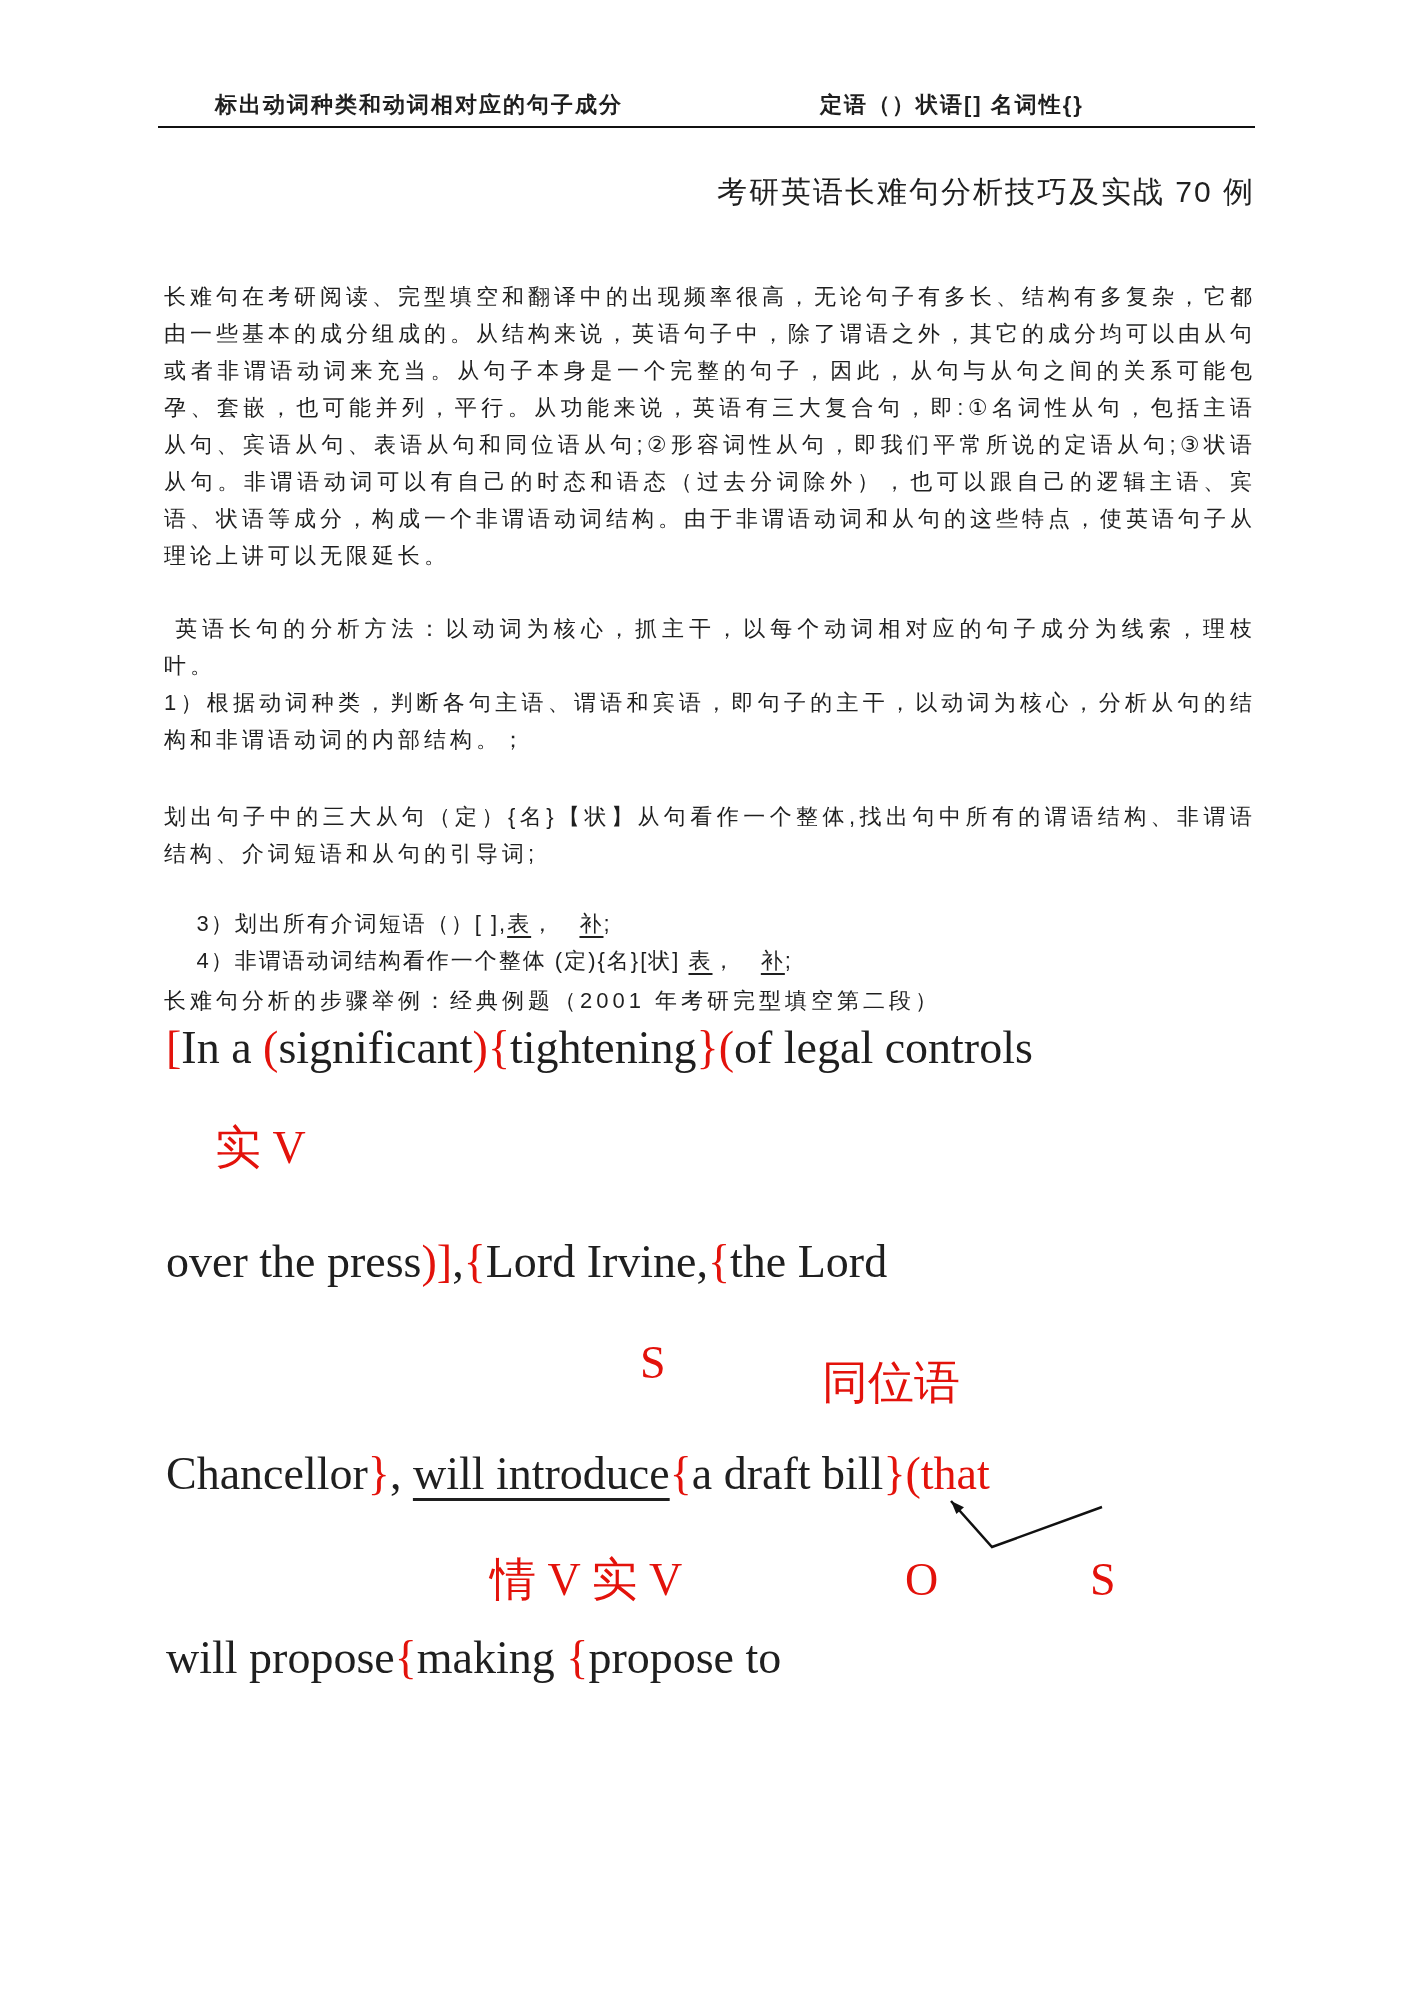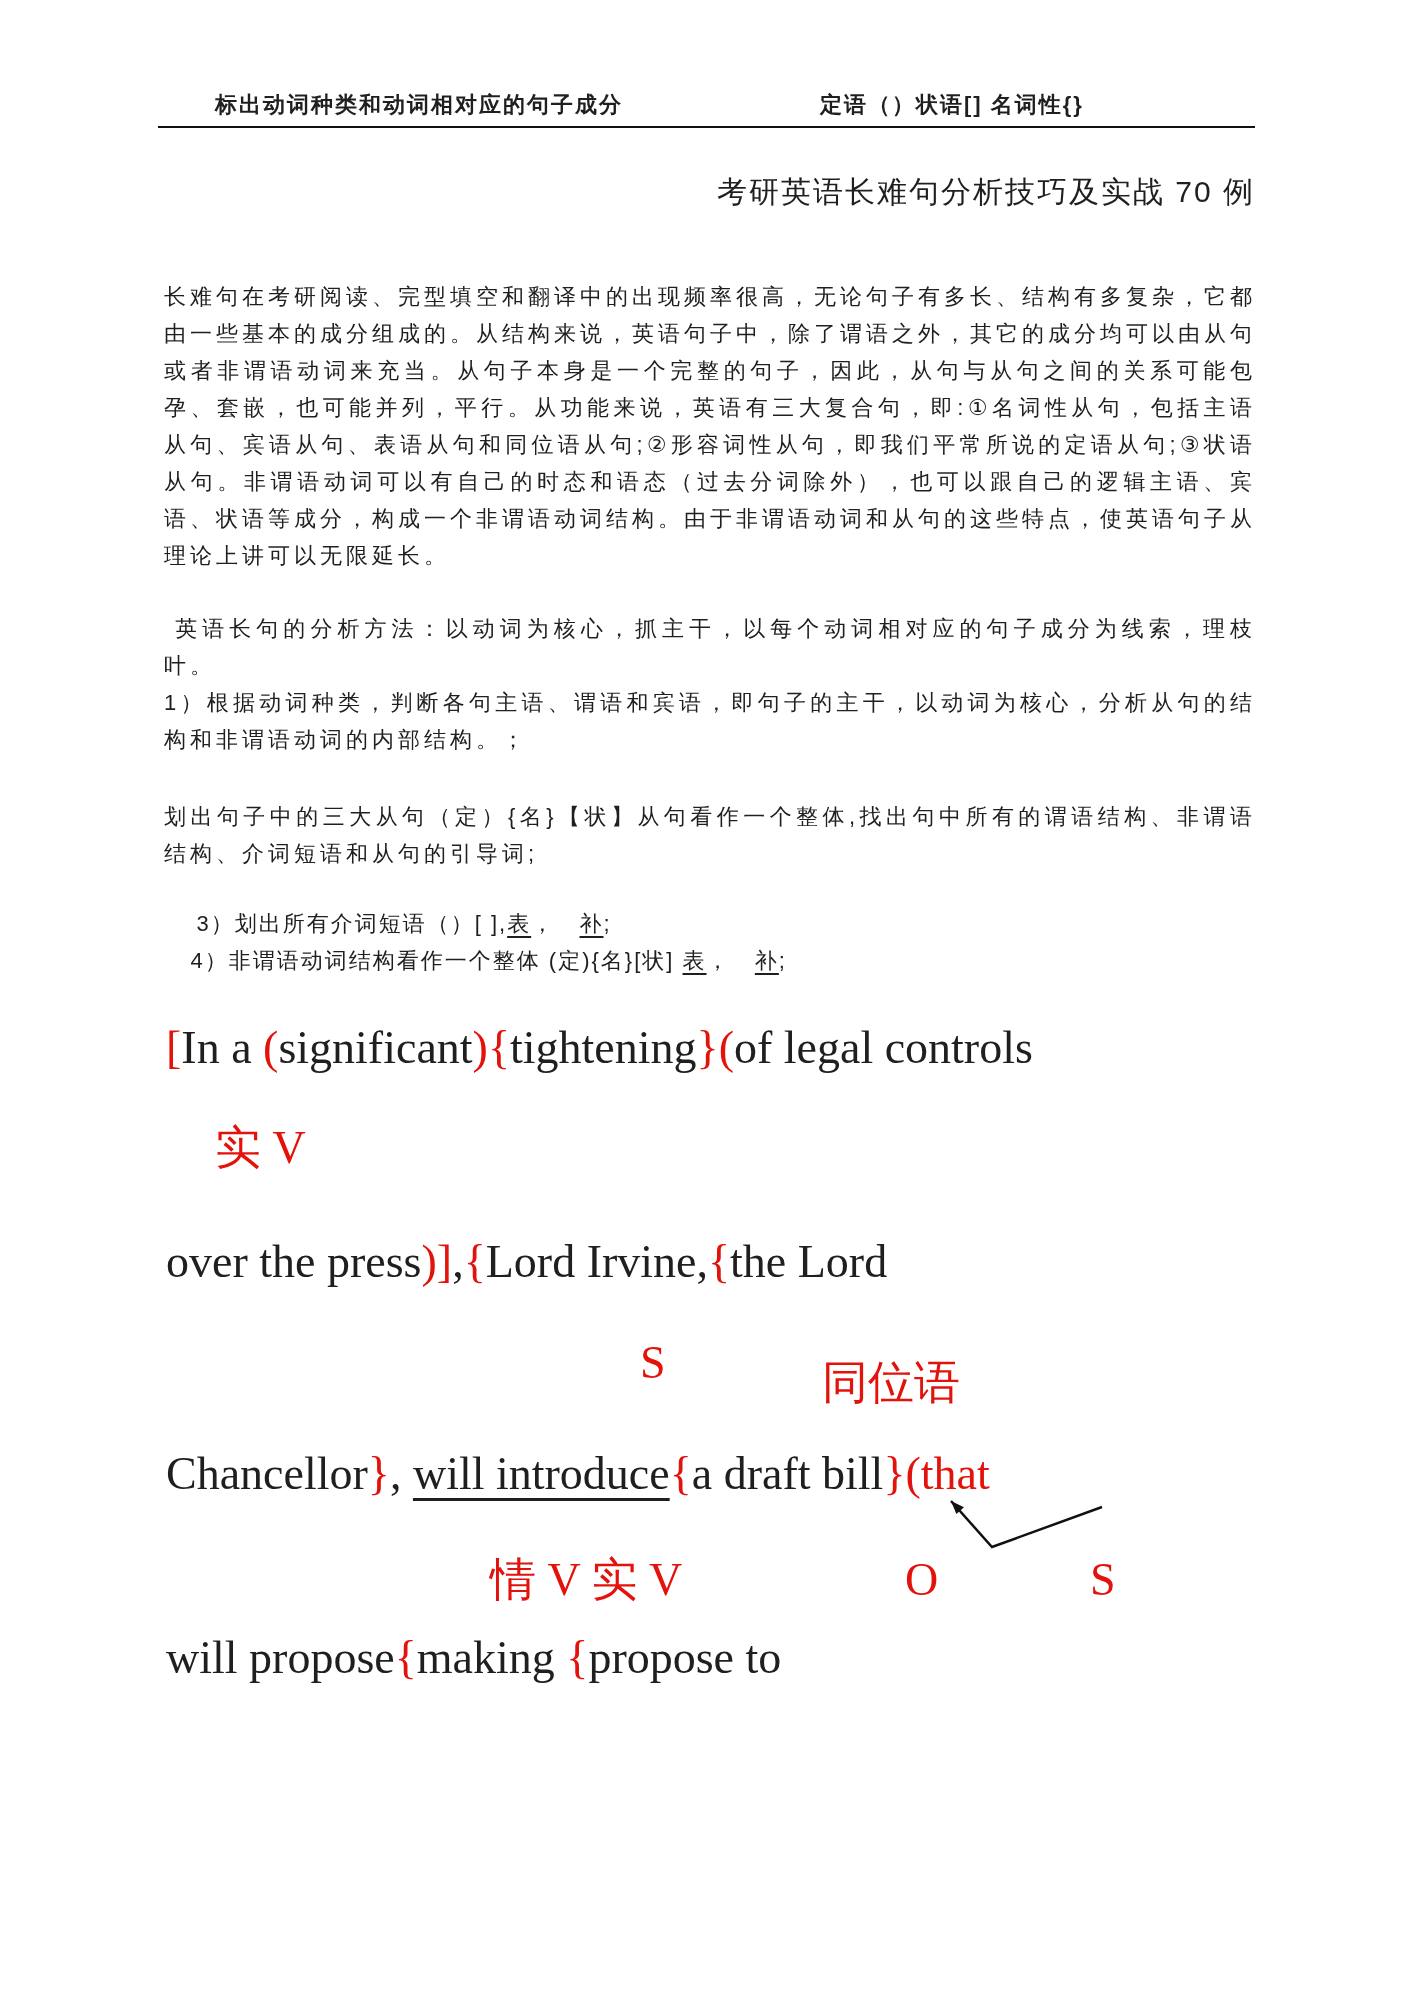--- a/index.html
+++ b/index.html
@@ -35,24 +35,25 @@
   <div class="abs para" style="left:164px;top:278px;width:1092px;">长难句在考研阅读、完型填空和翻译中的出现频率很高，无论句子有多长、结构有多复杂，它都由一些基本的成分组成的。从结构来说，英语句子中，除了谓语之外，其它的成分均可以由从句或者非谓语动词来充当。从句子本身是一个完整的句子，因此，从句与从句之间的关系可能包孕、套嵌，也可能并列，平行。从功能来说，英语有三大复合句，即:①名词性从句，包括主语从句、宾语从句、表语从句和同位语从句;②形容词性从句，即我们平常所说的定语从句;③状语从句。非谓语动词可以有自己的时态和语态（过去分词除外），也可以跟自己的逻辑主语、宾语、状语等成分，构成一个非谓语动词结构。由于非谓语动词和从句的这些特点，使英语句子从理论上讲可以无限延长。</div>
 
   <div class="abs para" style="left:164px;top:684px;width:1092px;">1）根据动词种类，判断各句主语、谓语和宾语，即句子的主干，以动词为核心，分析从句的结构和非谓语动词的内部结构。；</div>
 
   <div class="abs para" style="left:164px;top:798px;width:1092px;">划出句子中的三大从句（定）{名}【状】从句看作一个整体,找出句中所有的谓语结构、非谓语结构、介词短语和从句的引导词;</div>
 
   <div class="abs para tight" style="left:164px;top:868px;width:1092px;">
     <span>3）划出所有介词短语（）[ ],</span><span class="u2">表</span><span>，&nbsp;&nbsp;&nbsp;</span><span class="u2">补</span><span>;</span>
   </div>
 
-  <div class="abs para tight" style="left:158px;top:905px;width:1092px;">
+  <div class="abs para tight" style="left:164px;top:905px;width:1092px;">
     <span>4）非谓语动词结构看作一个整体 (定){名}[状] </span><span class="u2">表</span><span>，&nbsp;&nbsp;&nbsp;</span><span class="u2">补</span><span>;</span>
   </div>
 
+  <div class="abs para" style="left:164px;top:982px;width:1092px;">长难句分析的步骤举例：经典例题（2001 年考研完型填空第二段）</div>
 
   <div class="abs big" style="left:166px;top:1020px;">
     <span class="red">[</span><span>In a </span><span class="red">(</span><span>significant</span><span class="red">){</span><span>tightening</span><span class="red">}(</span><span>of legal controls</span>
   </div>
 
   <div class="abs big red" style="left:215px;top:1120px;">实 V</div>
 
   <div class="abs big" style="left:166px;top:1234px;">
     <span>over the press</span><span class="red">)]</span><span>,</span><span class="red">{</span><span>Lord Irvine,</span><span class="red">{</span><span>the Lord</span>
   </div>

